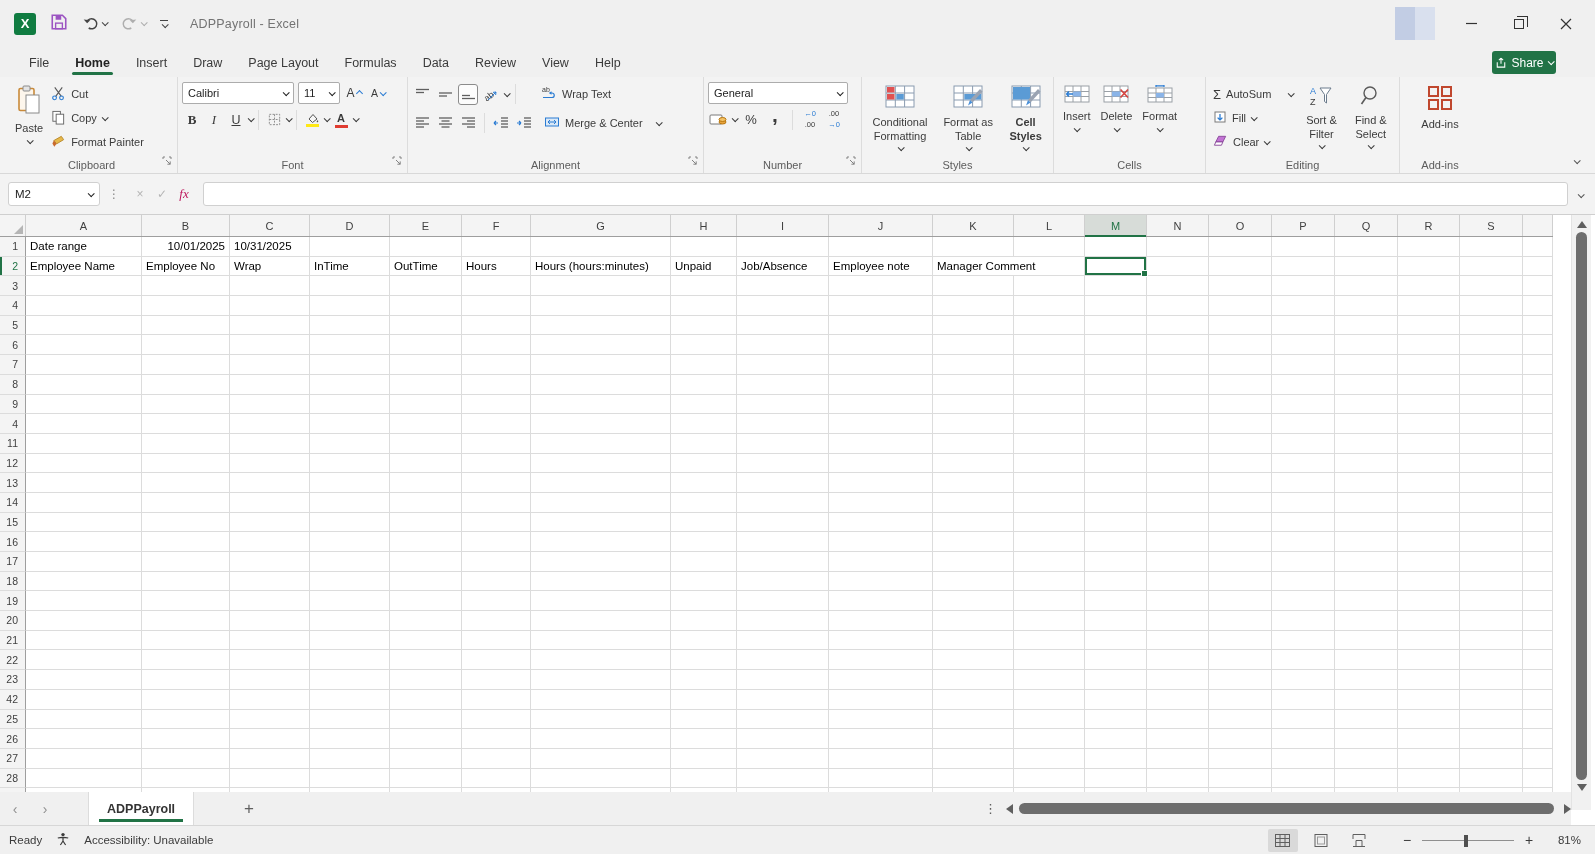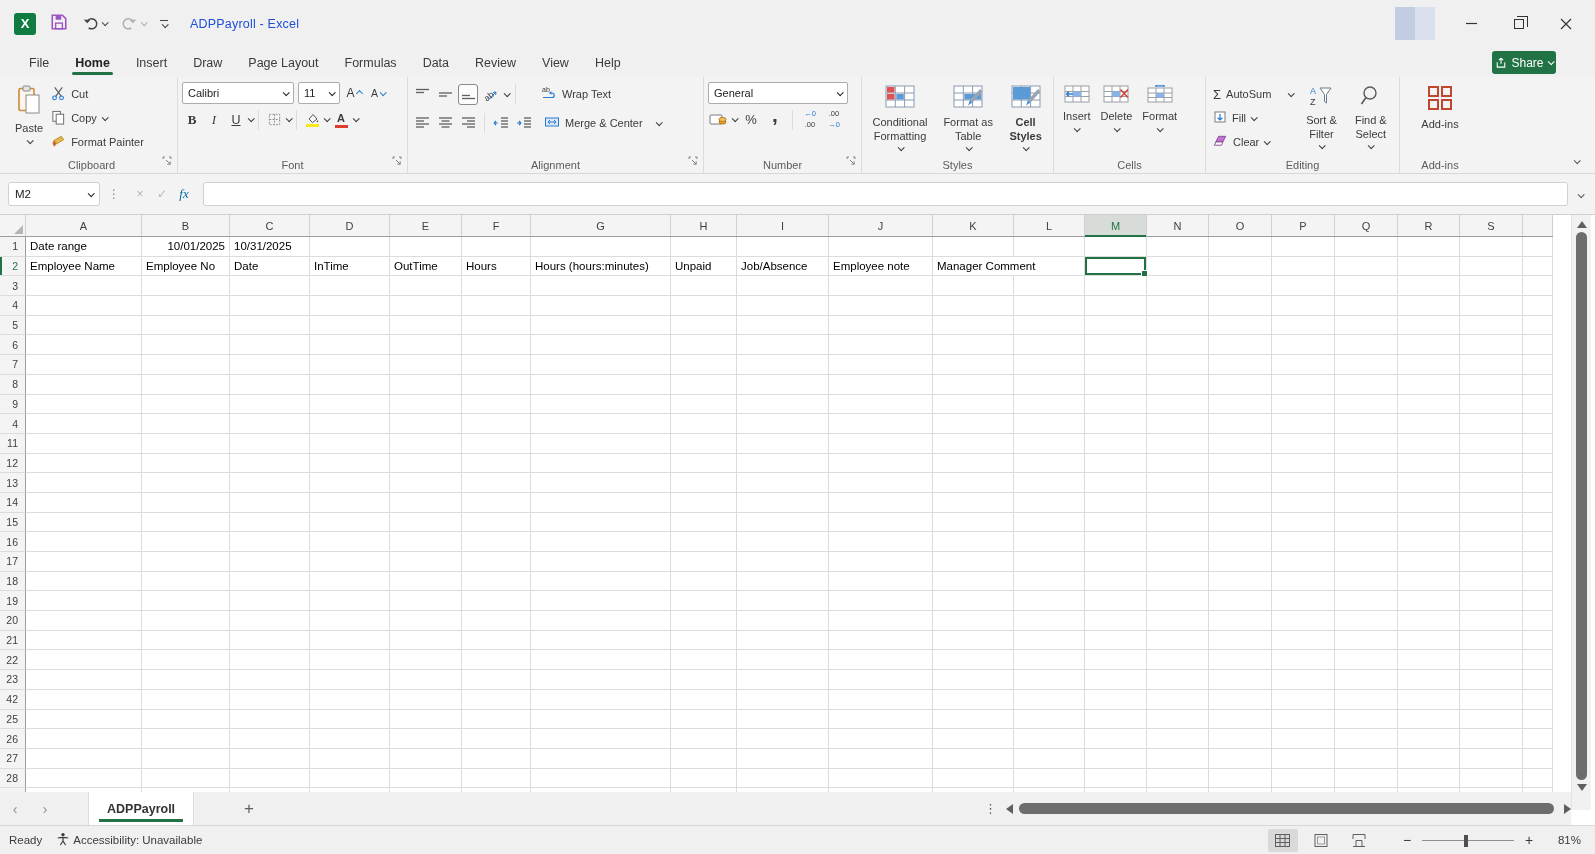--- a/index.html
+++ b/index.html
@@ -10,21 +10,21 @@
   
   #titlebar{top:0;left:0;width:1595px;height:47px;background:#f0f0f0;display:flex;align-items:center;}
   .qat{display:flex;align-items:center;gap:14px;padding-left:14px;}
   .excel-logo{width:22px;height:22px;background:#107C41;border-radius:3px;color:#fff;font-weight:bold;font-size:13px;display:flex;align-items:center;justify-content:center;}
   .qbtn{display:flex;align-items:center;gap:3px;color:#444;}
   .dis{opacity:.38;}
   .chev{display:inline-block;width:5px;height:5px;border-right:1.3px solid currentColor;border-bottom:1.3px solid currentColor;transform:rotate(45deg) translateY(-1px);}
   .chev.up{transform:rotate(-135deg);}
   .qat-custom{display:flex;flex-direction:column;align-items:center;color:#444;}
   .qat-custom .bar{width:8px;height:0;border-top:1.4px solid #444;margin-bottom:2px;}
-  #doc-title{margin-left:22px;font-size:12.5px;color:#1d4ed8;letter-spacing:.2px;}
+  #doc-title{margin-left:22px;font-size:12.5px;color:#737373;letter-spacing:.2px;}
   #searchbox{left:625px;top:8px;width:350px;height:30px;background:#fff;border:1px solid #e1e1e1;border-radius:4px;display:flex;align-items:center;gap:10px;padding-left:14px;color:#616161;box-shadow:0 1px 2px rgba(0,0,0,.06);}
   #avatar{left:1395px;top:7px;width:40px;height:33px;background:linear-gradient(90deg,#c2cde4 50%,#d9e0ee 50%);}
   .wctl{top:0;width:47px;height:47px;display:flex;align-items:center;justify-content:center;color:#333;}
   .restore-ico{width:10px;height:10px;border:1.2px solid #333;position:relative;}
   .restore-ico::after{content:'';position:absolute;left:2px;top:-4px;width:10px;height:10px;border-top:1.2px solid #333;border-right:1.2px solid #333;}
 
   
   #tabsrow{top:47px;left:0;width:1595px;height:30px;background:#f0f0f0;display:flex;align-items:flex-end;padding-left:16px;}
   .rtab{padding:6px 13px 7px;font-size:12.5px;color:#3b3b3b;white-space:nowrap;}
   .rtab.active{font-weight:700;color:#232323;position:relative;}
@@ -46,21 +46,21 @@
   .bletter{font-weight:bold;font-size:13px;font-family:"Liberation Serif",serif;}
   .decico{display:flex;flex-direction:column;font-size:7.5px;line-height:1.1;color:#3b3b3b;align-items:center;}
   .blue{color:#2b7cd3;}
   #ribbon-collapse{position:absolute;right:16px;bottom:6px;color:#555;}
 
   
   #formularow{top:174px;left:0;width:1595px;height:41px;background:#f3f3f3;border-bottom:1px solid #cfcfcf;display:flex;align-items:center;padding:0 8px;}
   #namebox{width:92px;height:24px;background:#fff;border:1px solid #d0d0d0;border-radius:3px;display:flex;align-items:center;justify-content:space-between;padding:0 6px;font-size:11.5px;color:#222;}
   .fdots{color:#8a8a8a;margin:0 8px;font-size:12px;letter-spacing:1px;}
   .fbtn{width:22px;text-align:center;color:#b5b5b5;font-size:12px;}
-  .fx{font-family:"Liberation Serif",serif;font-style:italic;font-size:13px;color:#0369a1;}
+  .fx{font-family:"Liberation Serif",serif;font-style:italic;font-size:13px;color:#be185d;}
   #formulainput{flex:1;height:24px;background:#fff;border:1px solid #d0d0d0;border-radius:3px;margin-left:8px;}
   #fbar-expand{margin:0 4px 0 10px;color:#555;}
 
   
   #grid{top:215px;left:0;width:1595px;height:577px;background:#fff;overflow:hidden;}
   #colheads{display:flex;height:22px;background:#f4f4f4;border-bottom:1px solid #9e9e9e;width:1553px;}
   #corner{width:26px;height:100%;border-right:1px solid #cfcfcf;position:relative;background:#f4f4f4;}
   #corner::after{content:'';position:absolute;right:2px;bottom:2px;border-left:9px solid transparent;border-bottom:9px solid #b5b5b5;}
   .colh{height:100%;border-right:1px solid #cfcfcf;display:flex;align-items:center;justify-content:center;font-size:11px;color:#3f3f3f;}
   .colsel{background:#d7dcd8;color:#217346;position:relative;}
@@ -588,21 +588,21 @@
         <div class="cell" style="width: 63px;"></div>
         <div class="cell" style="width: 63px;"></div>
         <div class="cell" style="width: 62px;"></div>
         <div class="cell" style="width: 63px;"></div>
         <div class="cell" style="width: 30px;"></div>
       </div>
       <div class="grow">
         <div class="rowh rowsel">2</div>
         <div class="cell" style="width: 116px;">Employee Name</div>
         <div class="cell" style="width: 88px;">Employee No</div>
-        <div class="cell" style="width: 80px;">Date</div>
+        <div class="cell" style="width: 80px;">Wrap</div>
         <div class="cell" style="width: 80px;">InTime</div>
         <div class="cell" style="width: 72px;">OutTime</div>
         <div class="cell" style="width: 69px;">Hours</div>
         <div class="cell" style="width: 140px;">Hours (hours:minutes)</div>
         <div class="cell" style="width: 66px;">Unpaid</div>
         <div class="cell" style="width: 92px;">Job/Absence</div>
         <div class="cell" style="width: 104px;">Employee note</div>
         <div class="cell" style="width: 152px;">Manager Comment</div>
         <div class="cell selcell" style="width: 62px;"></div>
         <div class="cell" style="width: 62px;"></div>
@@ -1254,21 +1254,21 @@
     <div id="htrack">
         <div id="hthumb"></div>
       </div>
     <span class="tri-right"></span>
   </div>
 </div>
 
 <div id="statusbar" class="abs">
   <div id="status-left">
     <span>Ready</span>
-    <span style="display:flex;align-items:center;gap:3px;">
+    <span style="display:flex;align-items:center;gap:14px;">
       <span><svg width="14" height="14" viewBox="0 0 14 14">
             <circle cx="7" cy="2.6" r="1.7" fill="#3b3b3b"></circle>
             <path d="M1.8 6 Q7 4.6 12.2 6 M7 5.4 V9 M7 9 L4.4 13 M7 9 L9.6 13" stroke="#3b3b3b" stroke-width="1.2" fill="none"></path>
           </svg></span>
       <span>Accessibility: Unavailable</span>
     </span>
   </div>
   <div id="status-right">
     <span class="viewbtn active">
         <svg width="15" height="13">

